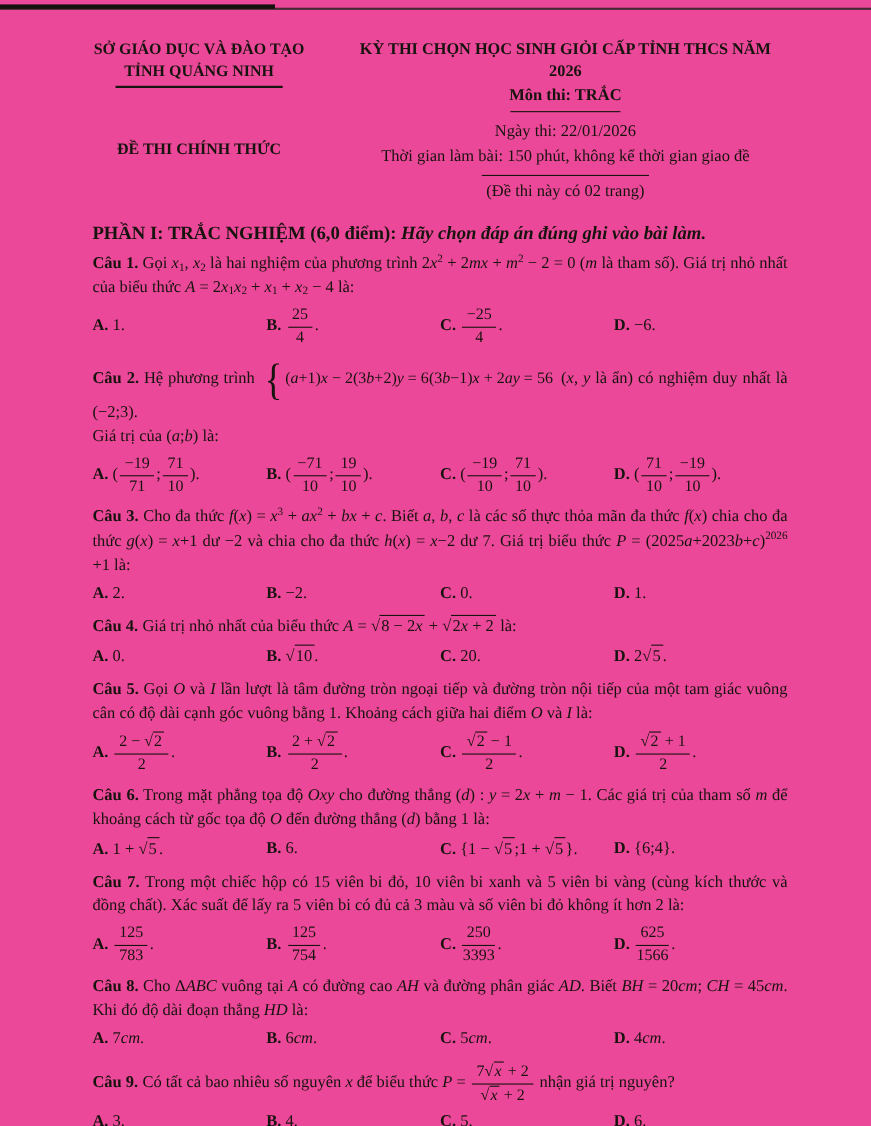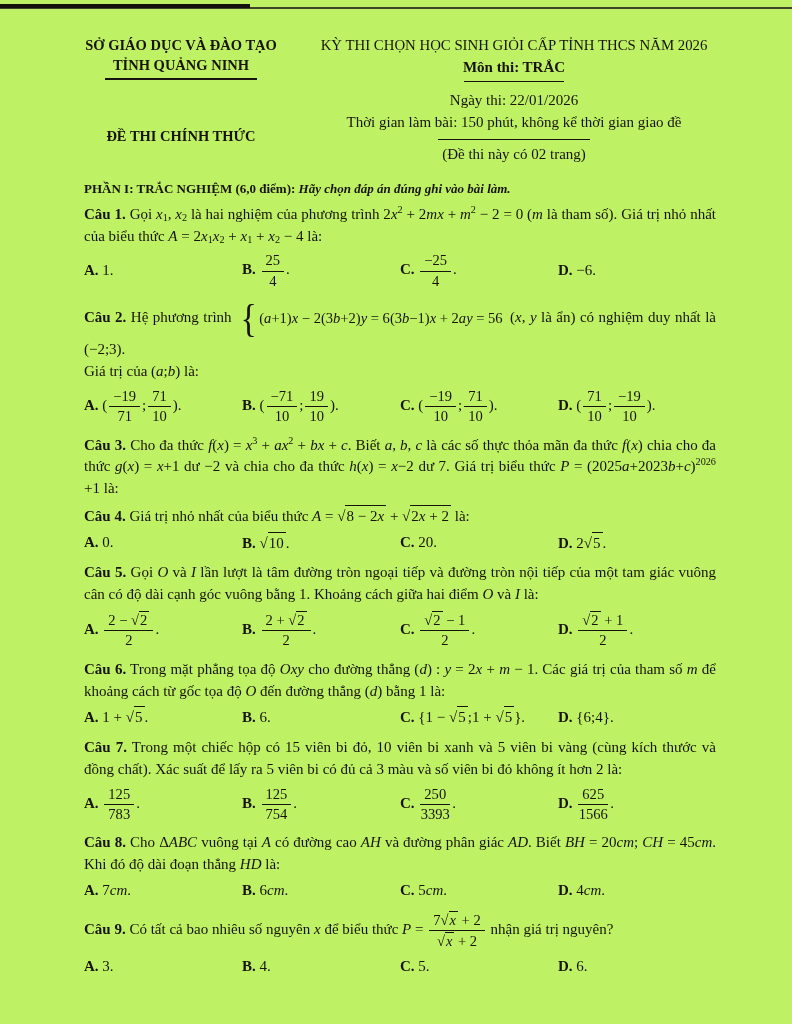--- a/index.html
+++ b/index.html
@@ -2,50 +2,50 @@
 <html><head>
 <meta charset="utf-8">
 <style>
   * { box-sizing: border-box; }
   html, body { margin: 0; padding: 0; background: #cfccc4; }
   .page {
     position: relative;
     width: 792px;
     height: 1024px;
     margin: 0 auto;
-    background: #bef264;
+    background: #ec4899;
     color: #17130e;
     font-family: "Liberation Serif", "DejaVu Serif", serif;
     font-size: 15px;
     line-height: 1.45;
     overflow: hidden;
     padding: 36px 76px 16px 56px;
   }
   
   .scan-topline { position: absolute; top: 7px; left: 0; width: 100%; height: 2px; background: #2a2620; opacity: .85; }
   .scan-blob   { position: absolute; top: 4px; left: 0; width: 250px; height: 4px; background: #15110c; }
 
   
   .header { display: flex; align-items: flex-start; }
   .header-left { width: 250px; text-align: center; flex-shrink: 0; }
   .header-left .h-line { font-weight: bold; font-size: 14.5px; line-height: 1.35; }
   .rule { height: 1.5px; background: #17130e; }
   .rule-left { width: 152px; margin: 3px auto 0; }
   .exam-label { font-weight: bold; font-size: 14.5px; margin-top: 46px; }
   .header-right { flex: 1; text-align: center; padding-left: 6px; }
-  .header-right .h-title { font-weight: normal; font-size: 14.8px; line-height: 1.35; }
+  .header-right .h-title { font-weight: bold; font-size: 14.8px; line-height: 1.35; }
   .h-mon { font-weight: bold; margin-top: 1px; }
   .rule-mon { width: 100px; margin: 2px auto 8px; }
   .h-ngay { margin-top: 1px; }
   .b { font-weight: normal; }
   .rule-tg { width: 152px; margin: 5px auto 4px; }
 
   
   .doc-body { margin-left: 28px; margin-top: 14px; }
-  .section-heading { font-size: 13px; margin-bottom: 4px; }
+  .section-heading { font-size: 17px; margin-bottom: 4px; }
   .section-heading .part-label { font-weight: bold; }
   .section-heading .part-instr { font-weight: bold; font-style: italic; }
 
   .question { margin-top: 5px; }
   .q-text { text-align: justify; }
   .opts {
     display: grid;
     grid-template-columns: repeat(4, 1fr);
     align-items: center;
     padding: 4px 0 3px;
@@ -154,20 +154,26 @@
                 <span class="num">71</span>
                 <span class="den">10</span>
               </span>;<span class="frac">
                 <span class="num">−19</span>
                 <span class="den">10</span>
               </span>).</div>
           </div>
         </div>
         <div class="question">
           <div class="q-text"><b>Câu 3.</b> Cho đa thức <i>f</i>(<i>x</i>) = <i>x</i><sup>3</sup> + <i>ax</i><sup>2</sup> + <i>bx</i> + <i>c</i>. Biết <i>a</i>, <i>b</i>, <i>c</i> là các số thực thỏa mãn đa thức <i>f</i>(<i>x</i>) chia cho đa thức <i>g</i>(<i>x</i>) = <i>x</i>+1 dư −2 và chia cho đa thức <i>h</i>(<i>x</i>) = <i>x</i>−2 dư 7. Giá trị biểu thức <i>P</i> = (2025<i>a</i>+2023<i>b</i>+<i>c</i>)<sup>2026</sup> +1 là:</div>
+          <div class="opts">
+            <div class="opt"><b class="opt-label">A.</b> 2.</div>
+            <div class="opt"><b class="opt-label">B.</b> −2.</div>
+            <div class="opt"><b class="opt-label">C.</b> 0.</div>
+            <div class="opt"><b class="opt-label">D.</b> 1.</div>
+          </div>
         </div>
         <div class="question">
           <div class="q-text"><b>Câu 4.</b> Giá trị nhỏ nhất của biểu thức <i>A</i> = <span class="sqrt"><span class="rad">√</span><span class="radicand">8 − 2<i>x</i></span></span> + <span class="sqrt"><span class="rad">√</span><span class="radicand">2<i>x</i> + 2</span></span> là:</div>
           <div class="opts">
             <div class="opt"><b class="opt-label">A.</b> 0.</div>
             <div class="opt"><b class="opt-label">B.</b> <span class="sqrt"><span class="rad">√</span><span class="radicand">10</span></span>.</div>
             <div class="opt"><b class="opt-label">C.</b> 20.</div>
             <div class="opt"><b class="opt-label">D.</b> 2<span class="sqrt"><span class="rad">√</span><span class="radicand">5</span></span>.</div>
           </div>
         </div>

